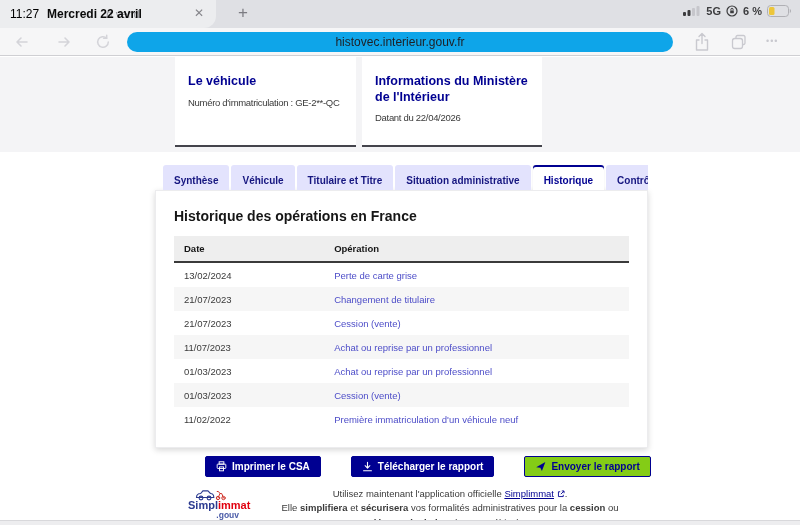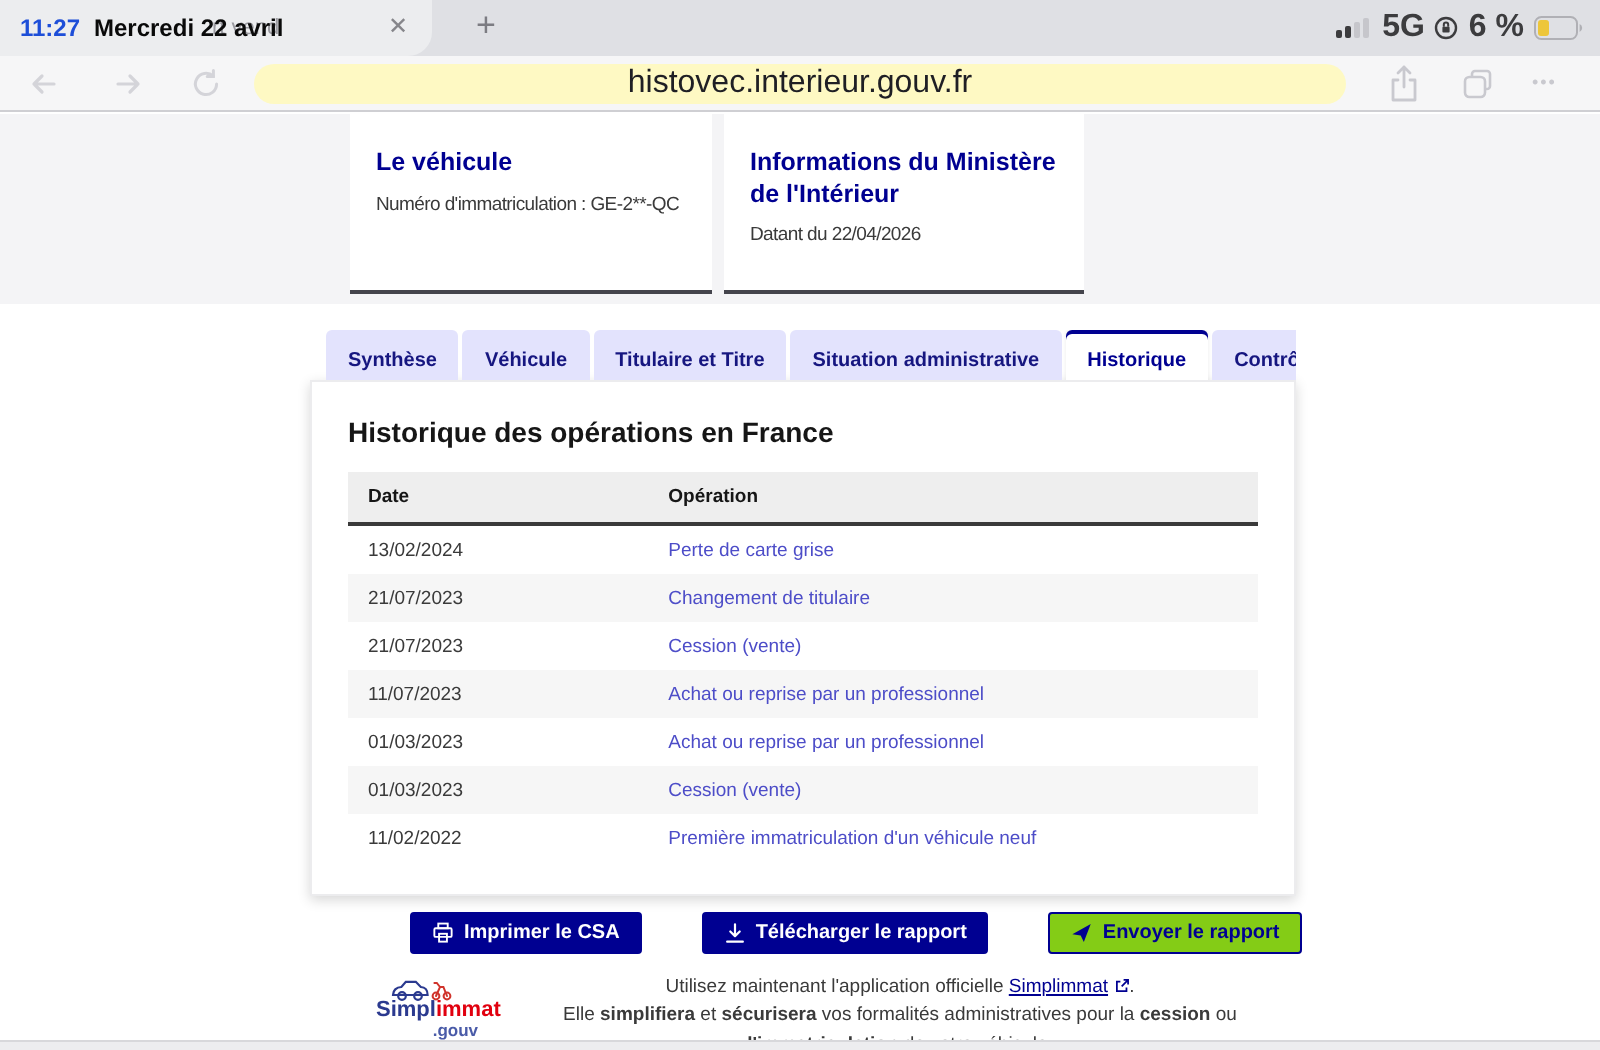--- a/index.html
+++ b/index.html
@@ -3,31 +3,31 @@
 <meta charset="utf-8">
 <style>
   html,body{margin:0;padding:0;}
   body{width:800px;height:525px;position:relative;overflow:hidden;
        font-family:"Liberation Sans",sans-serif;background:#fff;
        -webkit-font-smoothing:antialiased;}
   
   .tabbar{position:absolute;top:0;left:0;width:800px;height:28px;background:#dfe0e4;}
   .active-tab{position:absolute;top:0;left:0;width:216px;height:28px;background:#ecedef;border-radius:0 0 12px 0;}
   .tab-title{position:absolute;left:106px;top:8px;font-size:11px;color:#9a9aa0;white-space:nowrap;width:72px;overflow:hidden;z-index:1;}
-  .status-time{position:absolute;left:10px;top:7px;font-size:12px;font-weight:bold;color:#1d4ed8;z-index:3;}
+  .status-time{position:absolute;left:10px;top:7px;font-size:12px;font-weight:normal;color:#000000;z-index:3;}
   .status-date{position:absolute;left:47px;top:7px;font-size:12px;font-weight:bold;color:#0a0a0a;z-index:3;}
   .tab-close{position:absolute;left:194px;top:6px;font-size:12px;color:#86868b;z-index:2;cursor:default;}
   .new-tab{position:absolute;left:238px;top:3px;font-size:17px;font-weight:300;color:#7c7c82;}
   .status-right{position:absolute;right:8px;top:5px;display:flex;align-items:center;gap:5px;z-index:3;}
-  .status-right .txt{font-size:16px;color:#3c3c3e;font-weight:600;}
+  .status-right .txt{font-size:11px;color:#3c3c3e;font-weight:600;}
   
   .toolbar{position:absolute;top:28px;left:0;width:800px;height:28px;background:#f6f6f7;border-bottom:1px solid #cfcfd3;box-sizing:border-box;}
   .nav-ic{position:absolute;top:6px;}
-  .url-pill{position:absolute;left:127px;top:4px;width:546px;height:20px;background:#fef9c3;border-radius:10px;
-            display:flex;align-items:center;justify-content:center;font-size:16px;color:#1f1f24;}
+  .url-pill{position:absolute;left:127px;top:4px;width:546px;height:20px;background:#0ea5e9;border-radius:10px;
+            display:flex;align-items:center;justify-content:center;font-size:12px;color:#1f1f24;}
   
   .page{position:absolute;top:56px;left:0;width:800px;height:469px;background:#fff;}
   .header-strip{position:absolute;top:1px;left:0;width:800px;height:95px;background:#f4f4f6;}
   .card{position:absolute;top:0;height:90px;background:#fff;border-bottom:2px solid #44444c;box-sizing:border-box;padding:17px 13px 0 13px;}
   .card-vehicle{left:175px;width:181px;}
   .card-ministry{left:362px;width:180px;}
   .card h3{margin:0;font-size:12.5px;line-height:1.25;color:#000091;}
   .card p{margin:7px 0 0;font-size:9.5px;letter-spacing:-0.3px;color:#3a3a3a;white-space:nowrap;overflow:hidden;}
   
   .panel{position:absolute;left:155px;top:109px;width:493px;height:283px;}

